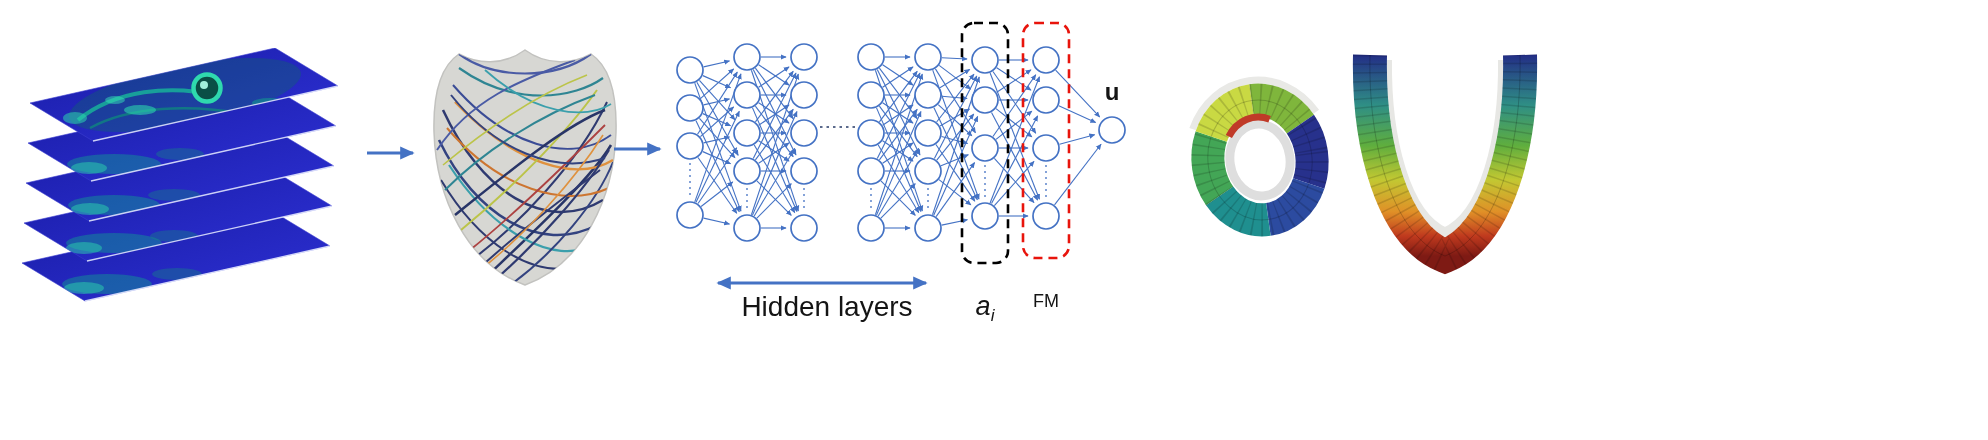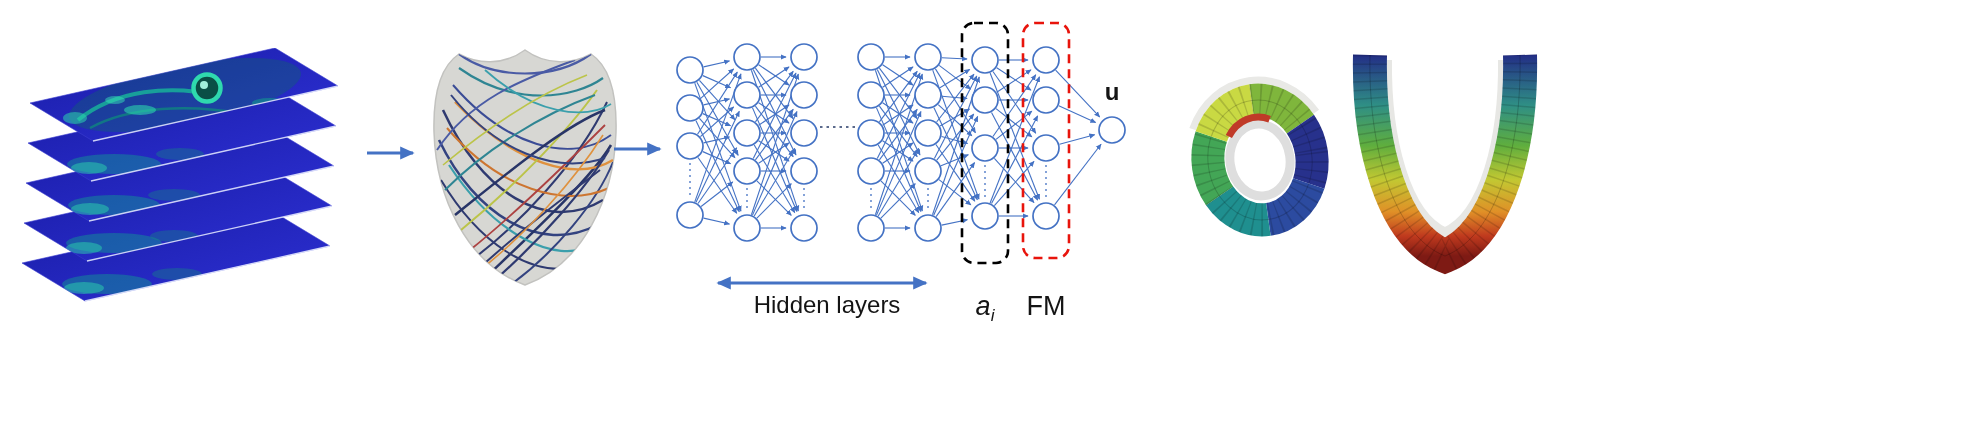--- a/index.html
+++ b/index.html
@@ -2,24 +2,24 @@
 <html><head>
 <meta charset="utf-8">
 <style>
   html,body{margin:0;padding:0;background:#fff;}
   .canvas{
     position:relative;width:1988px;height:440px;background:#ffffff;
     font-family:"Liberation Sans",sans-serif;overflow:hidden;
   }
   .abs{position:absolute;}
   .lbl{position:absolute;color:#141414;}
-  .lbl-hidden{left:712px;top:291px;width:230px;text-align:center;font-size:24px;}
+  .lbl-hidden{left:712px;top:291px;width:230px;text-align:center;font-size:28px;}
   .lbl-ai{left:958px;top:291px;width:54px;text-align:center;font-size:27px;font-style:italic;}
   .lbl-ai sub{font-size:17px;}
-  .lbl-fm{left:1019px;top:291px;width:54px;text-align:center;font-size:27px;}
+  .lbl-fm{left:1019px;top:291px;width:54px;text-align:center;font-size:18px;}
   .lbl-u{left:1092px;top:78px;width:40px;text-align:center;font-size:24px;font-weight:bold;}
   svg{display:block;}
 </style>
 </head>
 <body>
 
 <div class="canvas">
 
   <div class="abs" style="left:20px;top:48px;">
     <svg width="345" height="258" viewBox="0 0 345 258">

